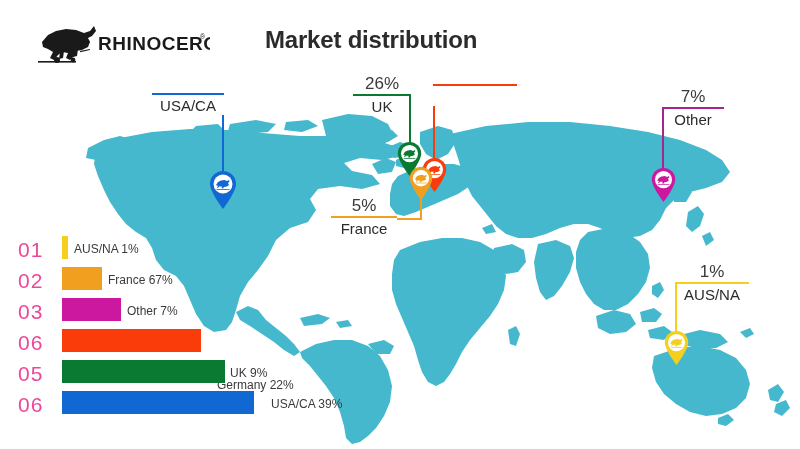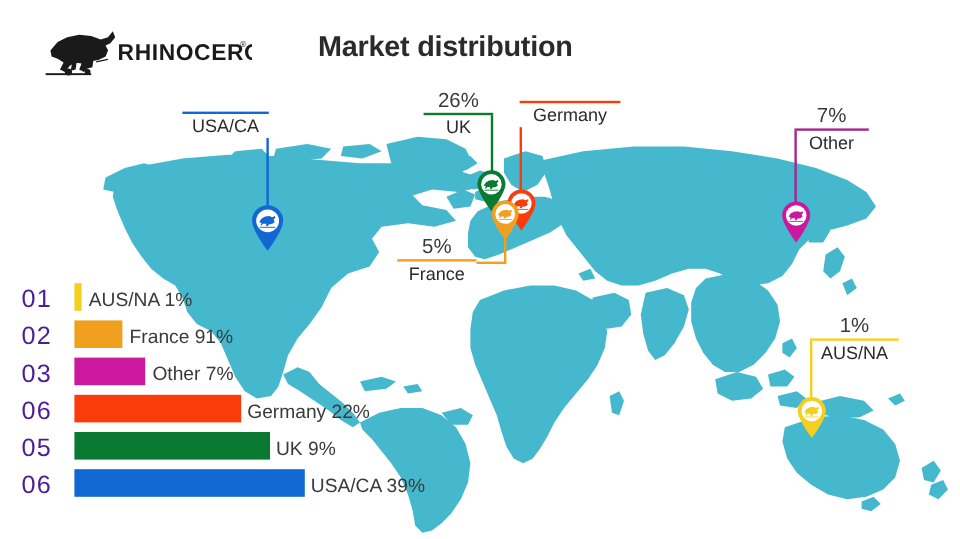--- a/index.html
+++ b/index.html
@@ -26,31 +26,31 @@
     position:absolute;left:265px;top:26px;
     font-size:24px;font-weight:bold;color:#2b2b2b;
     letter-spacing:-0.2px;white-space:nowrap;
   }
 
   
   #legend{position:absolute;left:18px;top:234px;width:270px;}
   .legend-row{position:relative;height:31px;}
   .legend-num{
     position:absolute;left:0;top:4px;
-    font-size:21px;color:#4c1d95;
+    font-size:21px;color:#ec4899;
     font-family:"Liberation Sans", sans-serif;
     letter-spacing:1px;
     font-weight:300;
   }
   .legend-bar{
     position:absolute;left:44px;top:2px;height:23px;
   }
   .legend-label{
     position:absolute;top:8px;
-    font-size:16px;color:#3a3a3a;white-space:nowrap;
+    font-size:12px;color:#3a3a3a;white-space:nowrap;
   }
 
   
   .callout{position:absolute;}
   .callout .pct{
     font-size:17px;color:#3a3a3a;white-space:nowrap;
     text-align:center;line-height:20px;
   }
   .callout .rule{height:2px;width:100%;}
   .callout .place{
@@ -187,45 +187,45 @@
 
     <div class="legend-row">
       <span class="legend-num">01</span>
       <span class="legend-bar" style="width:6px;background:#f5cf1e;"></span>
       <span class="legend-label" style="left:56px;">AUS/NA 1%</span>
     </div>
 
     <div class="legend-row">
       <span class="legend-num">02</span>
       <span class="legend-bar" style="width:40px;background:#f0a01e;"></span>
-      <span class="legend-label" style="left:90px;">France 91%</span>
+      <span class="legend-label" style="left:90px;">France 67%</span>
     </div>
 
     <div class="legend-row">
       <span class="legend-num">03</span>
       <span class="legend-bar" style="width:59px;background:#cc179f;"></span>
       <span class="legend-label" style="left:109px;">Other 7%</span>
     </div>
 
     <div class="legend-row">
       <span class="legend-num">06</span>
       <span class="legend-bar" style="width:139px;background:#fa3c0a;"></span>
-      <span class="legend-label" style="left:188px;">Germany 22%</span>
+      <span class="legend-label" style="left:199px;margin-top:43px;">Germany 22%</span>
     </div>
 
     <div class="legend-row">
       <span class="legend-num">05</span>
       <span class="legend-bar" style="width:163px;background:#0a7a33;"></span>
       <span class="legend-label" style="left:212px;">UK 9%</span>
     </div>
 
     <div class="legend-row">
       <span class="legend-num">06</span>
       <span class="legend-bar" style="width:192px;background:#1268d2;"></span>
-      <span class="legend-label" style="left:241px;">USA/CA 39%</span>
+      <span class="legend-label" style="left:253px;">USA/CA 39%</span>
     </div>
 
   </div>
 
   <div class="callout" style="left:152px;top:93px;width:72px;">
     <div class="rule" style="background:#1268d2;"></div>
     <div class="place">USA/CA</div>
   </div>
   <div class="leader" style="left:222px;top:115px;height:62px;background:#1268d2;"></div>
   <div class="pin" style="left:208px;top:170px;">
@@ -253,21 +253,20 @@
       <g fill="#0a7a33">
         <path d="M8,15 L10,12 L13,10.5 L16.5,10 L19,11 L21,10 L21.5,11.5 L20,13 L21,15 L19,16.5
                  L16,17 L15,18.5 L13.5,18 L14,16.5 L11,16.5 L10,18 L9,17.5 L10,16 Z"></path>
         <rect x="8.5" y="19" width="13" height="0.8"></rect>
       </g>
     </svg>
   </div>
 
   <div class="callout" style="left:433px;top:84px;width:84px;">
     <div class="rule" style="background:#fa3c0a;"></div>
-    <div class="place">Germany</div>
   </div>
   <div class="leader" style="left:433px;top:106px;height:56px;background:#fa3c0a;"></div>
   <div class="pin" style="left:421px;top:157px;">
     <svg width="27" height="36" viewBox="0 0 30 40">
       <path d="M15,39 C15,39 28,22 28,14 A13,13 0 1,0 2,14 C2,22 15,39 15,39 Z" fill="#fa3c0a"></path>
       <circle cx="15" cy="14" r="9.5" fill="#ffffff"></circle>
       <g fill="#fa3c0a">
         <path d="M8,15 L10,12 L13,10.5 L16.5,10 L19,11 L21,10 L21.5,11.5 L20,13 L21,15 L19,16.5
                  L16,17 L15,18.5 L13.5,18 L14,16.5 L11,16.5 L10,18 L9,17.5 L10,16 Z"></path>
         <rect x="8.5" y="19" width="13" height="0.8"></rect>

